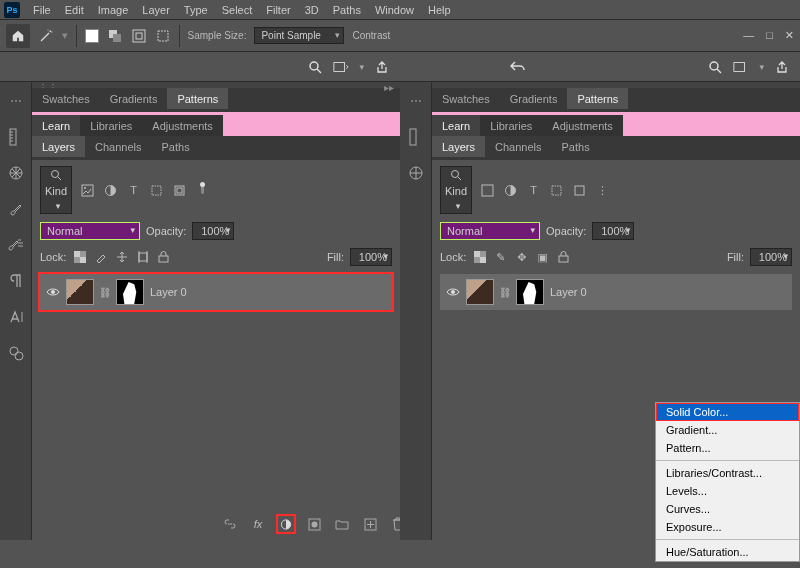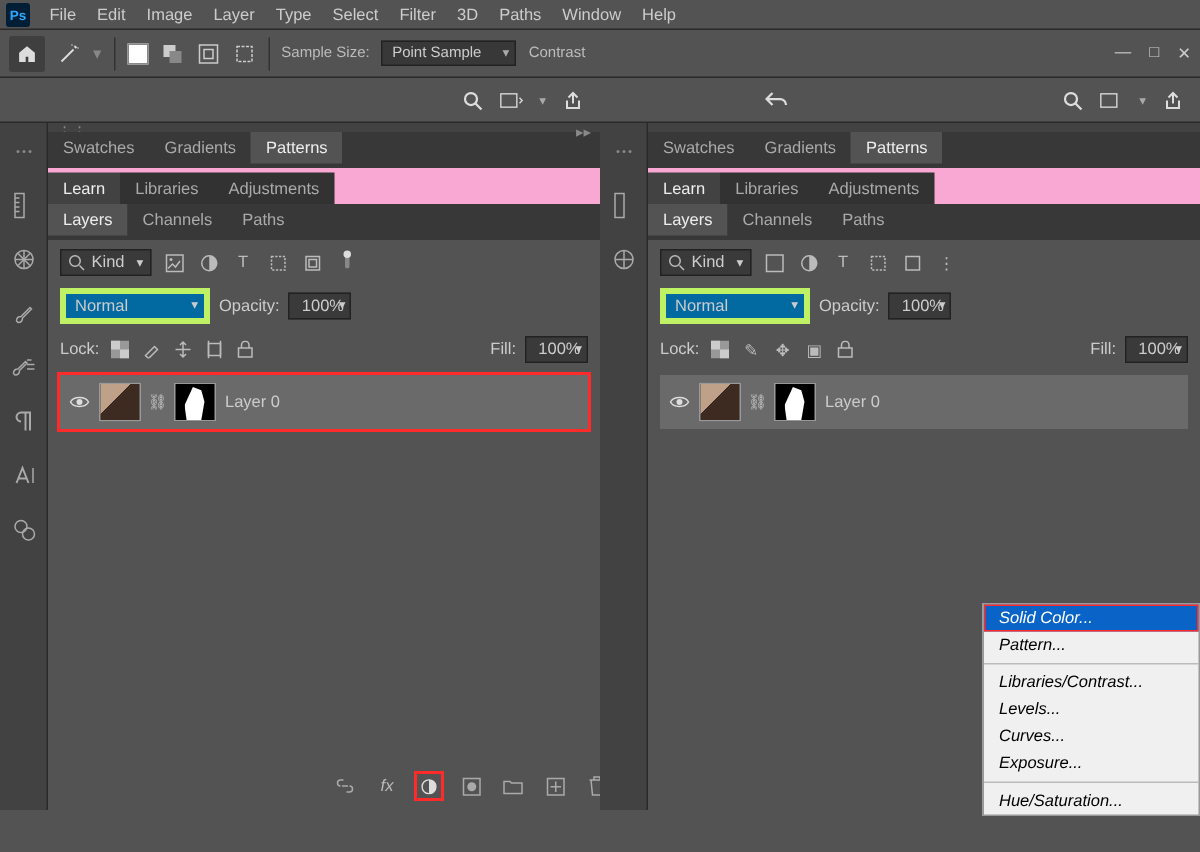--- a/index.html
+++ b/index.html
@@ -21,42 +21,42 @@
 .dock { display:flex; }
 .dock-side { width:32px; background:#424242; border-right:1px solid #2a2a2a; padding-top:4px;}
 .dock-slot { height:30px; display:flex; align-items:center; justify-content:center; margin-bottom:6px;}
 .panel-col { flex:1; background:#424242; }
 .tabrow { display:flex; background:#383838; height:24px; align-items:flex-start;}
 .tab { padding:5px 10px 4px; color:#aaa; background:#383838; cursor:default;}
 .tab.active { background:#535353; color:#eee;}
 .tabrow2 { display:flex; background:#f9a8d4; height:24px; align-items:flex-end;}
 .pnl-body { background:#535353; padding:6px 8px; }
 .kindrow { display:flex; align-items:center; gap:8px;}
-.kind-sel { display:flex; align-items:center; background:#3a3a3a; border:1px solid #222; padding:2px 4px; gap:4px; font-size:10px;}
+.kind-sel { display:flex; align-items:center; background:#3a3a3a; border:1px solid #222; padding:2px 4px; gap:4px; font-size:10px;flex-direction:column;}
 .kind-sel::after{content:'▾'; font-size:9px; margin-left:4px;}
 .mini-ic { width:15px; height:15px; display:inline-flex; align-items:center; justify-content:center; color:#bbb; font-size:11px;}
 .blendrow, .lockrow { display:flex; align-items:center; gap:6px; margin-top:8px; font-size:10px;}
-.blend-sel { background:#0369a1; border:4px solid #bef264; padding:2px 20px 2px 6px; min-width:100px; position:relative;}
+.blend-sel { background:#701a75; border:1px solid #bef264; padding:2px 20px 2px 6px; min-width:100px; position:relative;}
 .blend-sel::after{content:'▾'; position:absolute; right:4px; top:2px; font-size:9px;}
 .pct { background:#3a3a3a; border:1px solid #222; padding:2px 4px; min-width:42px; position:relative; text-align:right;}
 .pct::after{content:'▾'; position:absolute; right:3px; top:2px; font-size:9px;}
 .layer-list { margin-top:8px;}
 .layer-row { display:flex; align-items:center; height:36px; background:#6a6a6a; padding:0 6px; gap:6px;}
 .layer-row.selred { outline:2px solid #ff2a2a; outline-offset:0;}
 .eye { width:14px; text-align:center; color:#ddd;}
 .thumb { width:28px; height:26px; background:#222; border:1px solid #999; background-image:linear-gradient(135deg,#bfa089 40%,#3d2b22 40%);}
 .mask-th { width:28px; height:26px; background:#000; border:1px solid #999; position:relative;}
 .mask-th::before{content:''; position:absolute; left:6px; top:2px; width:14px; height:22px; background:#fff; clip-path:polygon(40% 0,80% 10%,95% 45%,80% 100%,10% 100%,0 55%);}
 .link-ic { width:10px; height:14px; display:flex; align-items:center; justify-content:center; font-size:10px; color:#ccc;}
 .bottom-icons { position:absolute; bottom:8px; left:190px; display:flex; gap:12px; align-items:center;}
 .bottom-icons .bic { width:16px; height:16px; display:flex; align-items:center; justify-content:center; color:#bbb;}
 .bic.boxed { outline:2px solid #ff2a2a; padding:2px;}
 .left-thin { position:absolute; left:0; top:52px; width:32px; height:30px; display:flex; align-items:center; justify-content:center; color:#aaa;}
 .ctx-menu { position:absolute; right:0; top:350px; width:145px; background:#f0f0f0; border:1px solid #999; font-size:11px;}
-.ctx-menu .mi { padding:3px 10px; color:#000;font-style:italic;}
+.ctx-menu .mi { padding:3px 10px; color:#000;}
 .ctx-menu .mi.hl { background:#0a64c8; color:#fff; outline:1px solid #ff2a2a; outline-offset:-1px;}
 .ctx-menu .sep { height:1px; background:#bbb; margin:3px 0;}
 svg { display:block;}
 </style>
 </head>
 <body>
 
 <div class="menubar">
   <div class="ps-logo">Ps</div>
   <div class="menu-item">File</div>
@@ -502,20 +502,21 @@
               <div class="mask-th"></div>
               <span>Layer 0</span>
             </div>
           </div>
         </div>
       </div>
     </div>
 
     <div class="ctx-menu">
       <div class="mi hl">Solid Color...</div>
+      <div class="mi">Gradient...</div>
       <div class="mi">Pattern...</div>
       <div class="sep"></div>
       <div class="mi">Libraries/Contrast...</div>
       <div class="mi">Levels...</div>
       <div class="mi">Curves...</div>
       <div class="mi">Exposure...</div>
       <div class="sep"></div>
       <div class="mi">Hue/Saturation...</div>
 
     </div>

